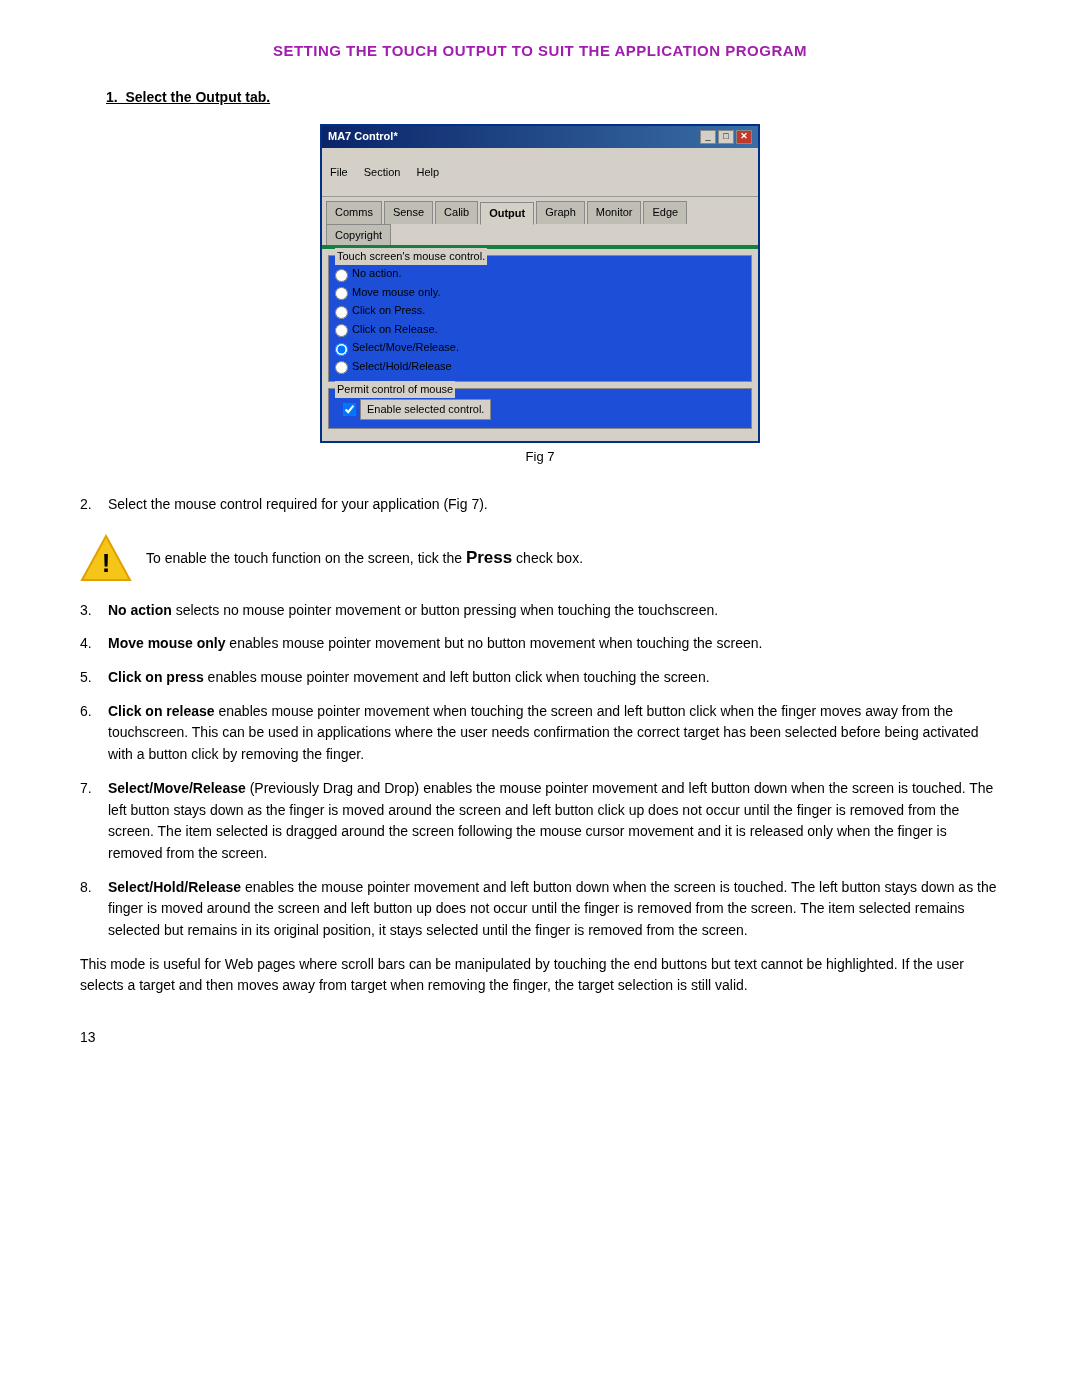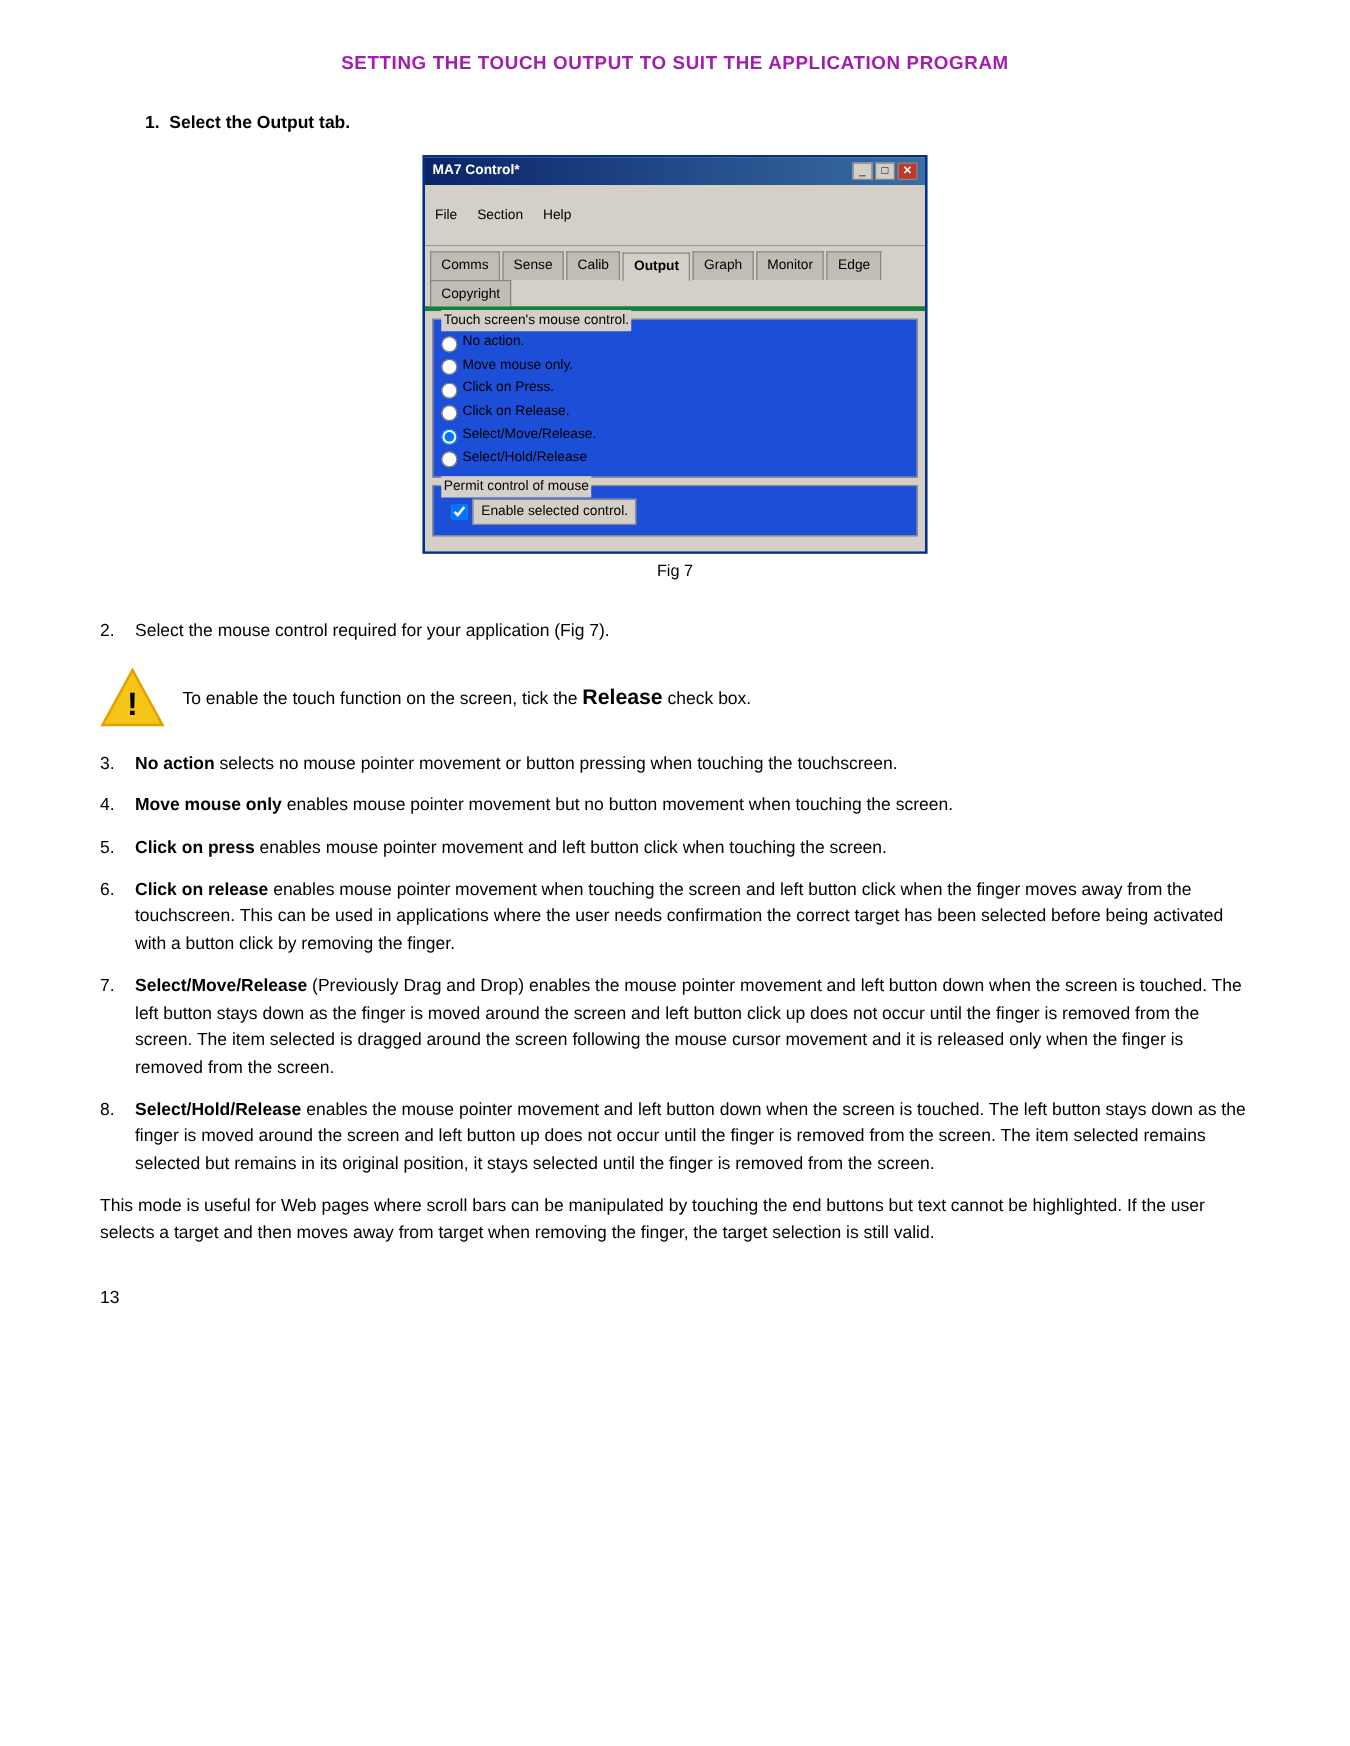--- a/index.html
+++ b/index.html
@@ -19,37 +19,38 @@
       font-size: 15px;
       font-weight: bold;
       color: #a21caf;
       text-transform: uppercase;
       letter-spacing: 0.5px;
       margin-bottom: 24px;
     }
 
     .step-intro {
       margin-bottom: 16px;
-      margin-left: 36px;
+      margin-left: 26px;
+      text-decoration: underline;
     }
 
     .step-intro span {
       font-weight: bold;
     }
 
     
     .dialog-container {
       display: flex;
       flex-direction: column;
       align-items: center;
       margin-bottom: 8px;
     }
 
     .dialog {
-      width: 404px;
+      width: 440px;
       border: 2px solid #003087;
       background: #d4d0c8;
       font-family: 'Tahoma', Arial, sans-serif;
       font-size: 11px;
     }
 
     .dialog-titlebar {
       background: linear-gradient(to right, #0a246a, #3a6ea5);
       color: white;
       padding: 3px 6px;
@@ -326,21 +327,21 @@
   <span class="item-content">Select the mouse control required for your application (Fig 7).</span>
 </div>
 
 <div class="warning-box">
 
   <svg class="warning-icon" viewBox="0 0 52 52" xmlns="http://www.w3.org/2000/svg">
     <polygon points="26,4 50,48 2,48" fill="#f5c518" stroke="#e0a000" stroke-width="2"></polygon>
     <text x="26" y="40" text-anchor="middle" font-size="26" font-weight="bold" fill="#000">!</text>
   </svg>
   <div class="warning-text">
-    <span>To enable the touch function on the screen, tick the </span><span class="enable-word">Release</span><span> check box.</span>
+    <span>To enable the touch function on the screen, tick the </span><span class="enable-word">Press</span><span> check box.</span>
   </div>
 </div>
 
 <div>
 
   <div class="outer-item">
     <span class="item-number">3.</span>
     <span class="item-content"><strong>No action</strong> selects no mouse pointer movement or button pressing when touching the touchscreen.</span>
   </div>
 

